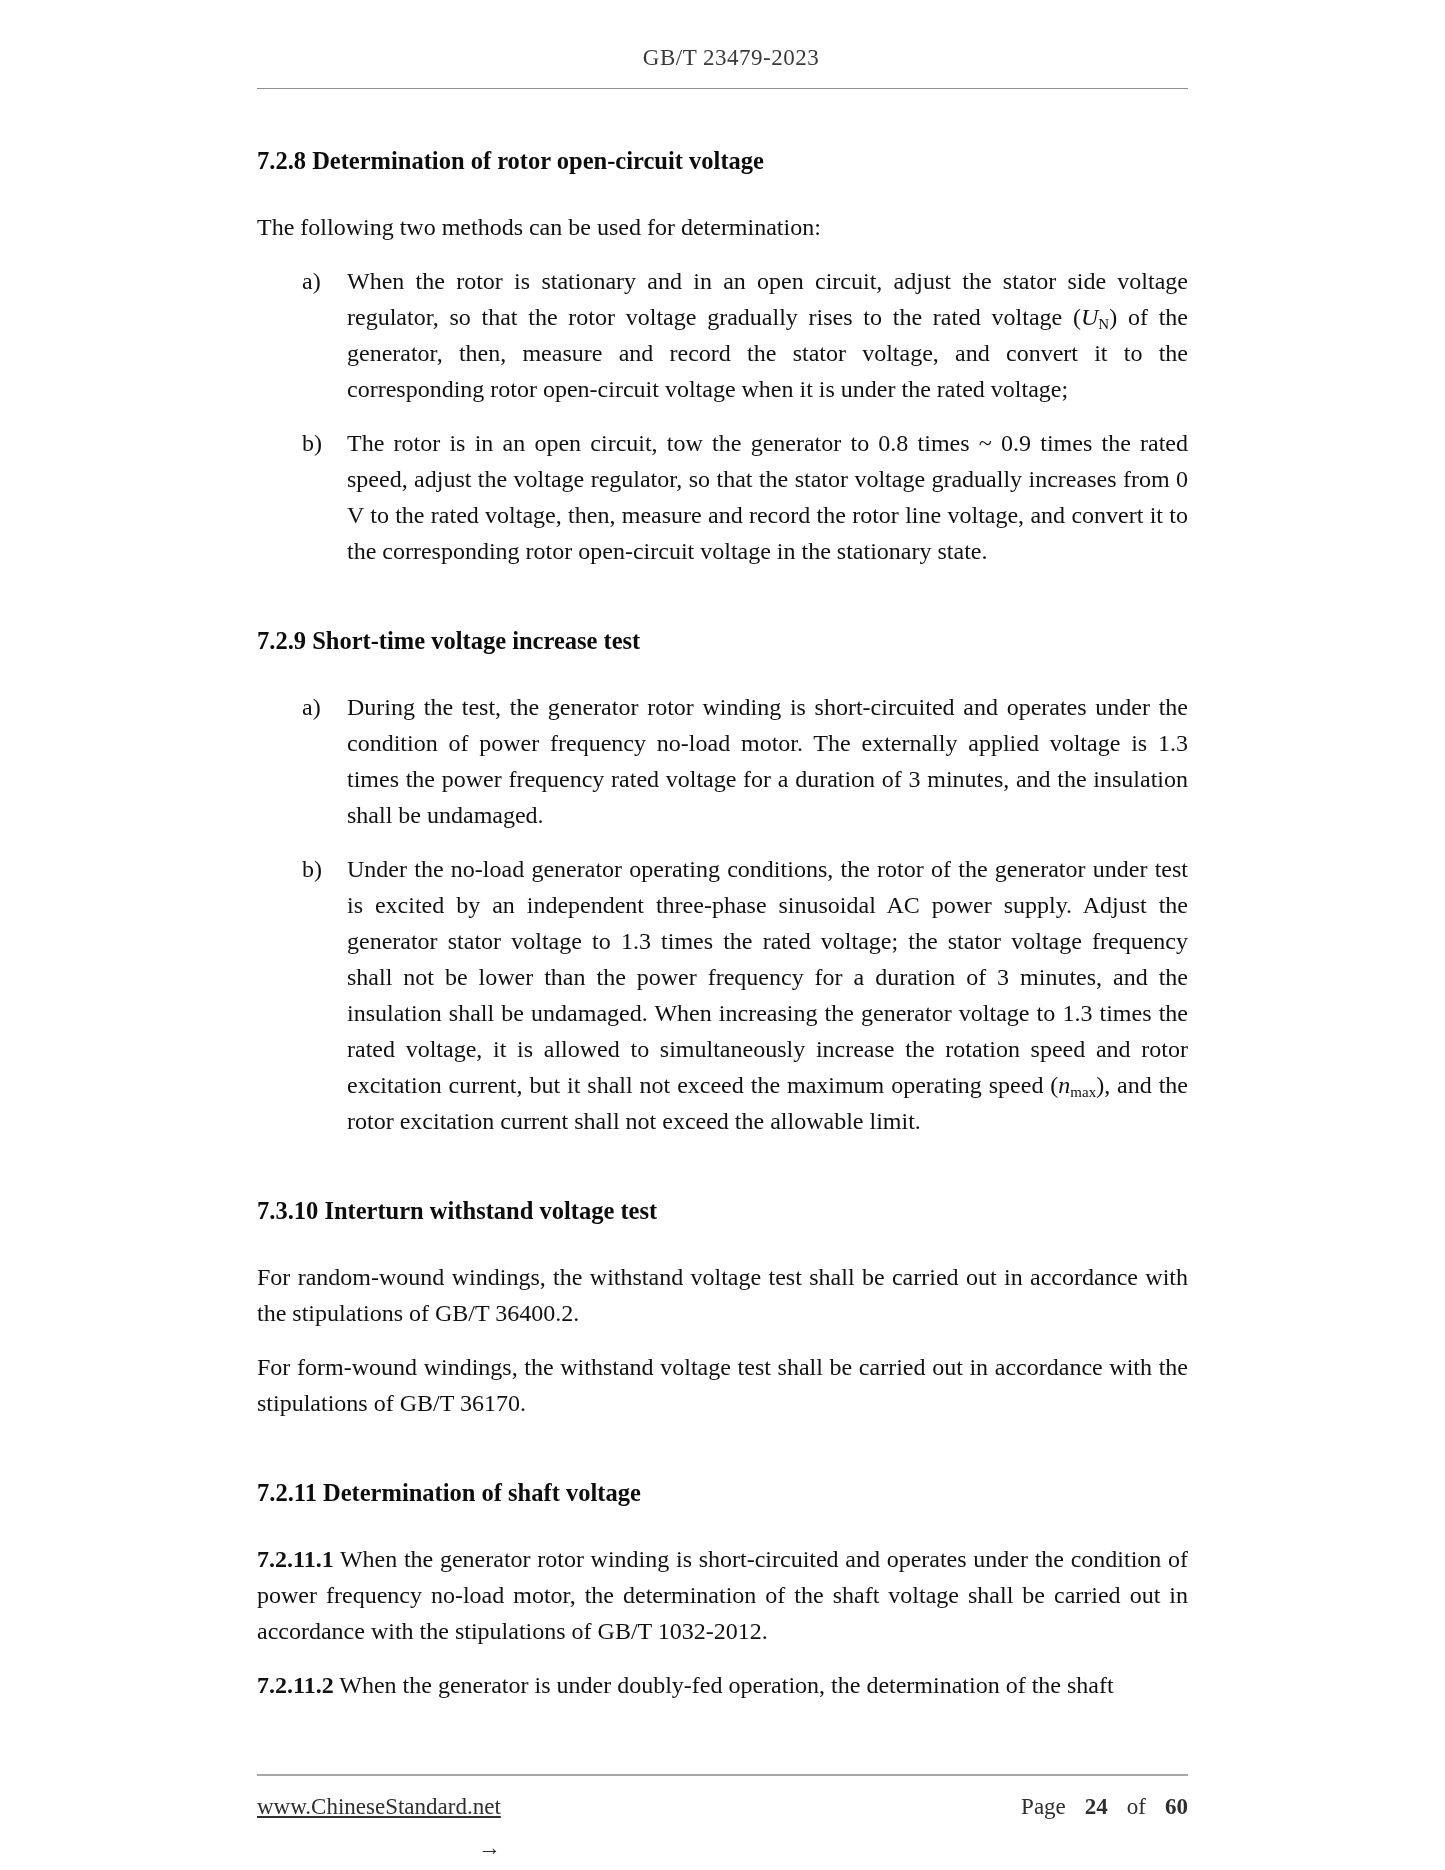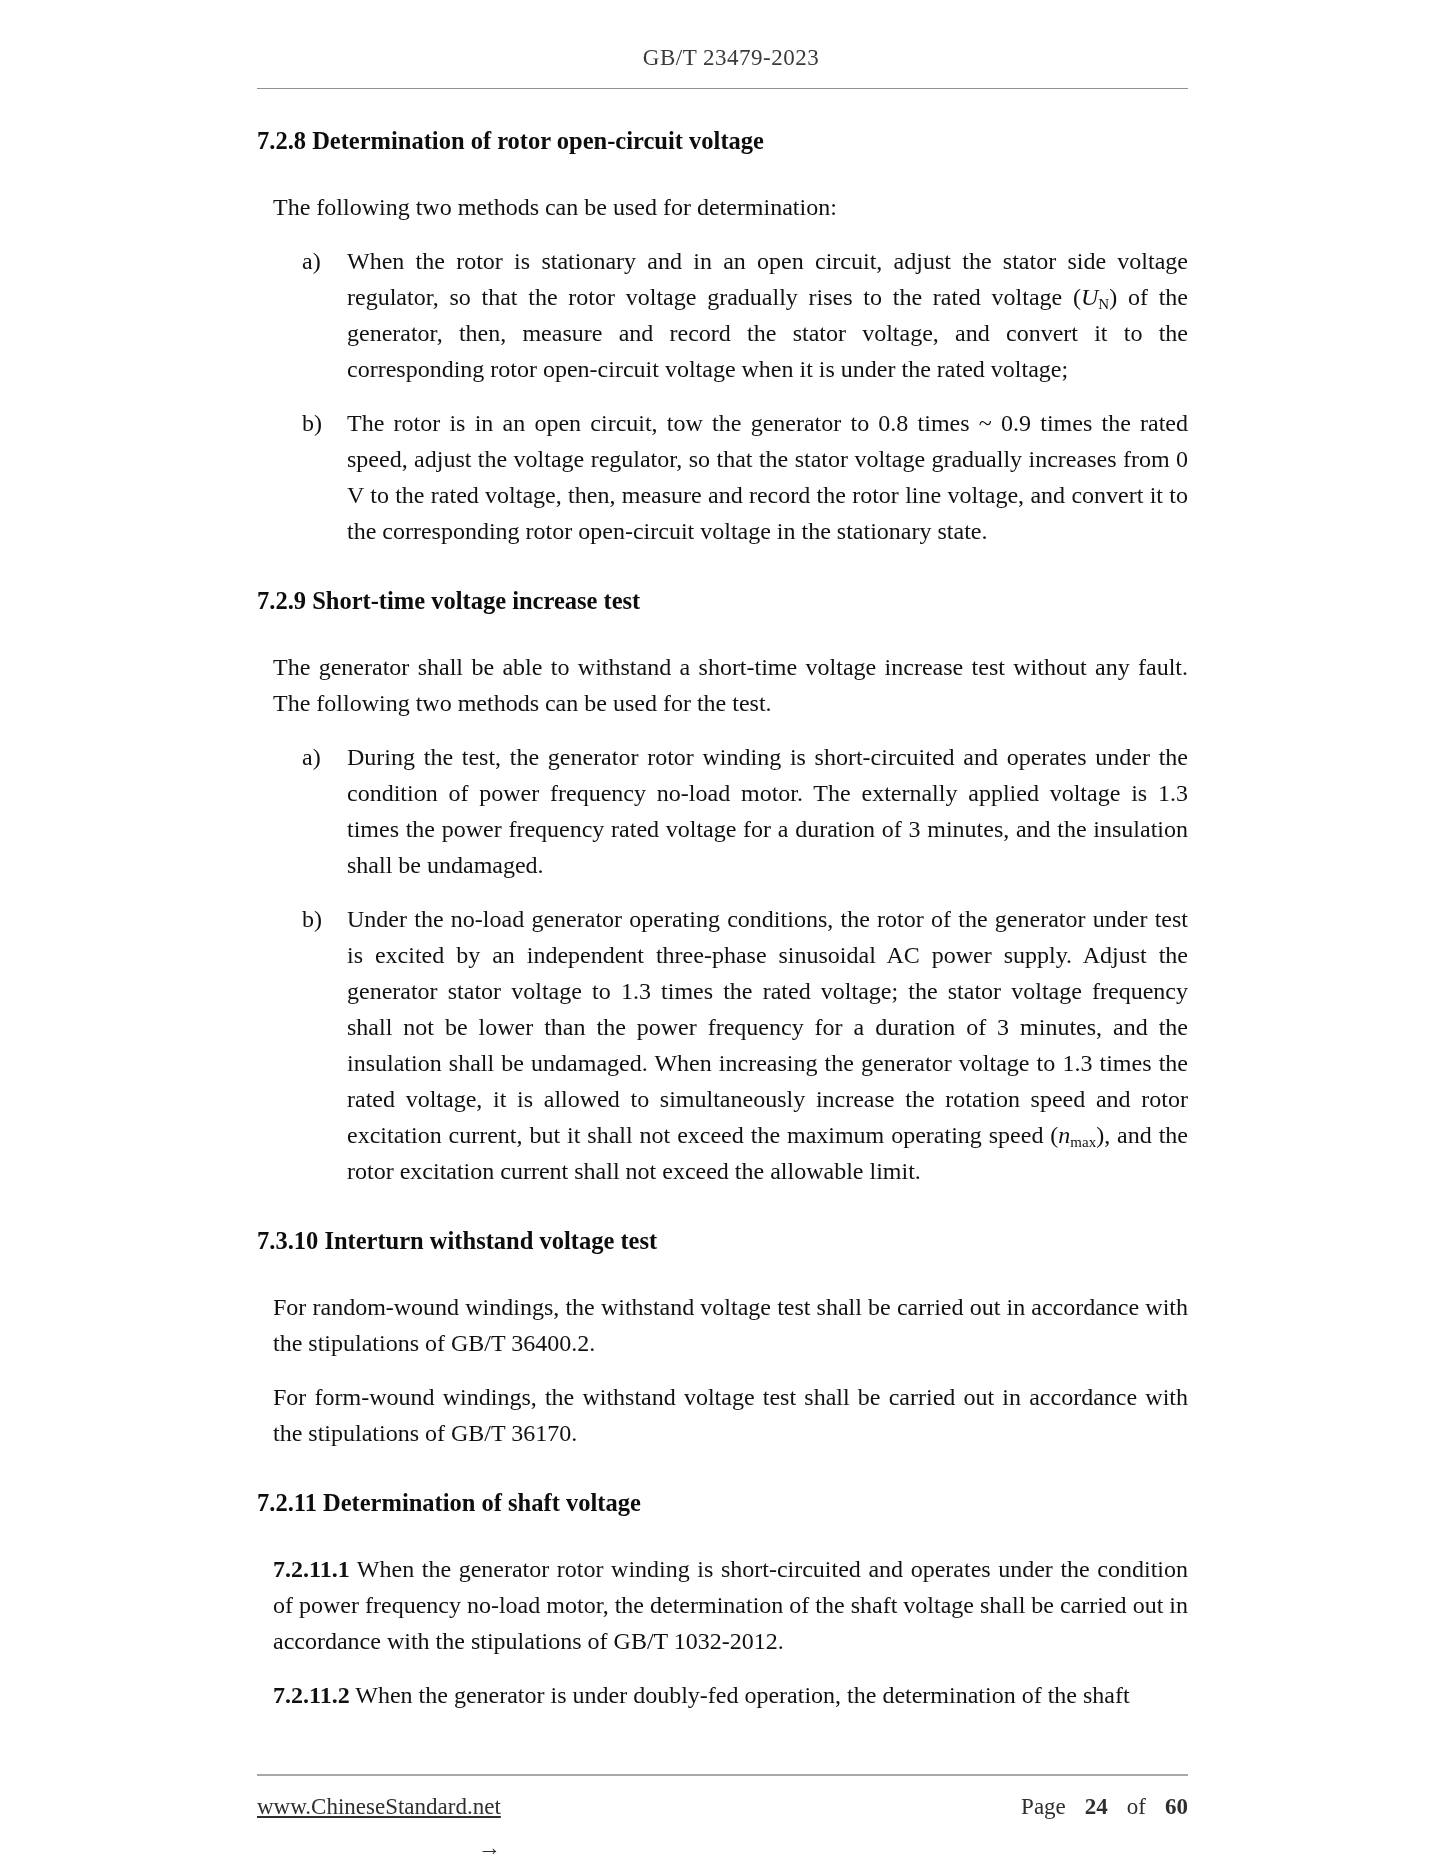--- a/index.html
+++ b/index.html
@@ -31,25 +31,25 @@
   }
   .content {
     margin: 0 257px;
     font-size: 24px;
     line-height: 36px;
   }
   .content h3 {
     font-size: 24.5px;
     font-weight: bold;
     color: #0d0d0d;
-    margin: 34px 0 30px 0;
+    margin: 54px 0 30px 0;
     line-height: 36px;
   }
   .content p.para {
-    margin: 18px 0 0 16px;
+    margin: 18px 0 0 0;
     text-align: justify;
   }
   .list-item {
     display: flex;
     margin: 18px 0 0 0;
     padding-left: 45px;
   }
   .li-label {
     flex: 0 0 45px;
     width: 45px;
@@ -122,21 +122,20 @@
       <p class="li-text"><span>When the rotor is stationary and in an open circuit, adjust the stator side voltage regulator, so that the rotor voltage gradually rises to the rated voltage (</span><i class="var">U</i><sub class="ssub">N</sub><span>) of the generator, then, measure and record the stator voltage, and convert it to the corresponding rotor open-circuit voltage when it is under the rated voltage;</span></p>
     </div>
 
     <div class="list-item">
       <span class="li-label">b)</span>
       <p class="li-text">The rotor is in an open circuit, tow the generator to 0.8 times ~ 0.9 times the rated speed, adjust the voltage regulator, so that the stator voltage gradually increases from 0 V to the rated voltage, then, measure and record the rotor line voltage, and convert it to the corresponding rotor open-circuit voltage in the stationary state.</p>
     </div>
 
     <h3>7.2.9 Short-time voltage increase test</h3>
 
-    <p class="para">The generator shall be able to withstand a short-time voltage increase test without any fault. The following two methods can be used for the test.</p>
 
     <div class="list-item">
       <span class="li-label">a)</span>
       <p class="li-text">During the test, the generator rotor winding is short-circuited and operates under the condition of power frequency no-load motor. The externally applied voltage is 1.3 times the power frequency rated voltage for a duration of 3 minutes, and the insulation shall be undamaged.</p>
     </div>
 
     <div class="list-item">
       <span class="li-label">b)</span>
       <p class="li-text"><span>Under the no-load generator operating conditions, the rotor of the generator under test is excited by an independent three-phase sinusoidal AC power supply. Adjust the generator stator voltage to 1.3 times the rated voltage; the stator voltage frequency shall not be lower than the power frequency for a duration of 3 minutes, and the insulation shall be undamaged. When increasing the generator voltage to 1.3 times the rated voltage, it is allowed to simultaneously increase the rotation speed and rotor excitation current, but it shall not exceed the maximum operating speed (</span><i class="var">n</i><sub class="ssub">max</sub><span>), and the rotor excitation current shall not exceed the allowable limit.</span></p>
     </div>

